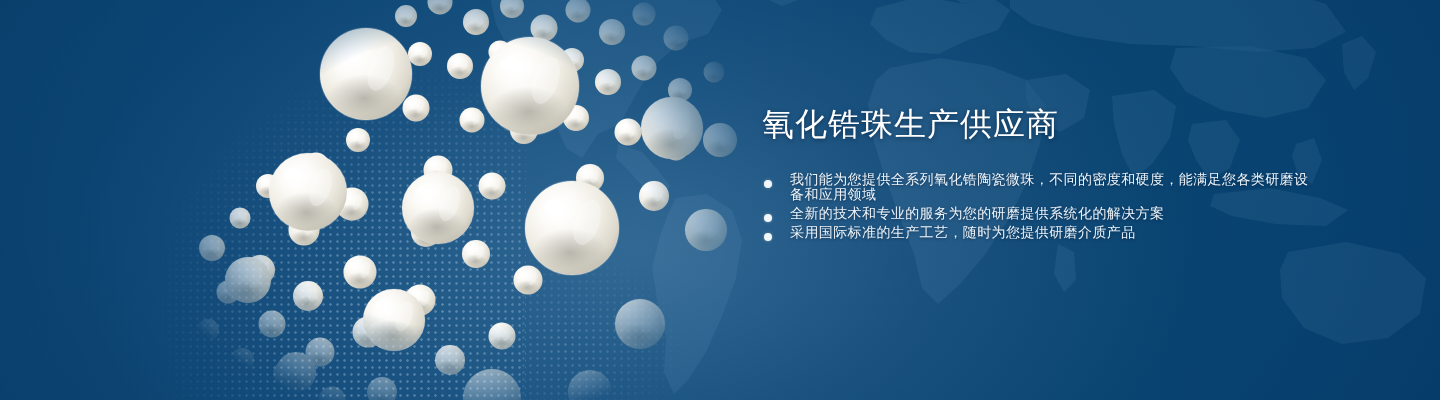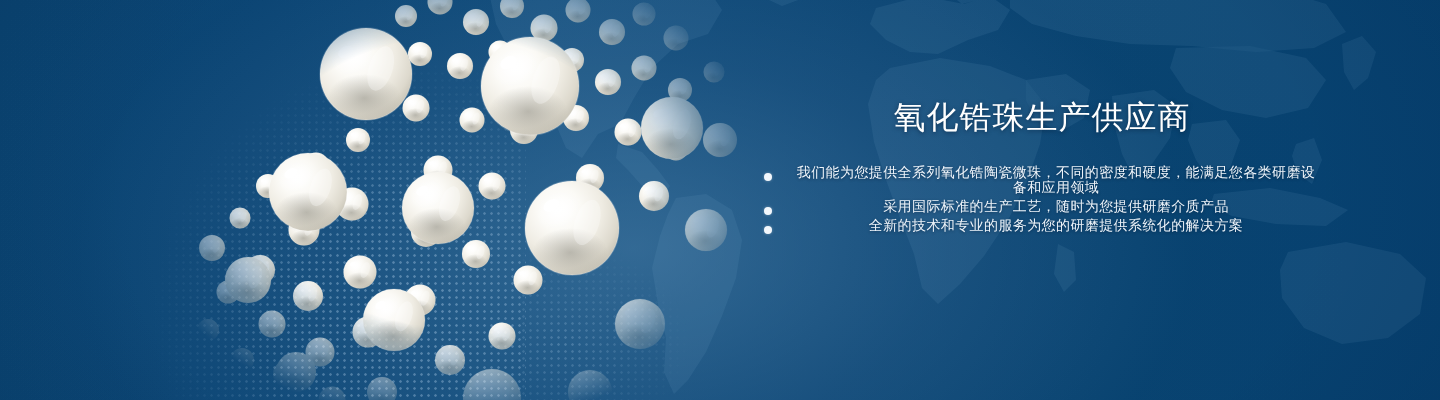--- a/index.html
+++ b/index.html
@@ -106,23 +106,22 @@
        radial-gradient(ellipse 330px 250px at 52% 46%, #000 0%, #000 58%, rgba(0,0,0,0.45) 78%, rgba(0,0,0,0) 97%);
     mask-image:
        radial-gradient(ellipse 330px 250px at 52% 46%, #000 0%, #000 58%, rgba(0,0,0,0.45) 78%, rgba(0,0,0,0) 97%);
   }
   .beads svg { width: 100%; height: 100%; display: block; overflow: visible; }
 
   
   .copy {
     position: absolute;
     left: 762px;
-    top: 97px;
+    top: 104px;
     width: 560px;
-    text-align: center;
   }
   .headline {
     margin: 0;
     font-size: 32px;
     line-height: 40px;
     font-weight: 400;
     letter-spacing: 1px;
     color: #ffffff;
     text-shadow: 0 1px 4px rgba(0,20,44,0.55);
     white-space: nowrap;
@@ -327,22 +326,22 @@
   <div class="copy">
     <h1 class="headline">氧化锆珠生产供应商</h1>
 
     <ul class="bullets">
       <li class="bullet-item">
         <span class="bullet-dot"></span>
         <span>我们能为您提供全系列氧化锆陶瓷微珠，不同的密度和硬度，能满足您各类研磨设备和应用领域</span>
       </li>
       <li class="bullet-item">
         <span class="bullet-dot"></span>
-        <span>采用国际标准的生产工艺，随时为您提供研磨介质产品</span>
+        <span>全新的技术和专业的服务为您的研磨提供系统化的解决方案</span>
       </li>
       <li class="bullet-item">
         <span class="bullet-dot"></span>
-        <span>全新的技术和专业的服务为您的研磨提供系统化的解决方案</span>
+        <span>采用国际标准的生产工艺，随时为您提供研磨介质产品</span>
       </li>
     </ul>
   </div>
 
 </div>
 
 </body></html>

